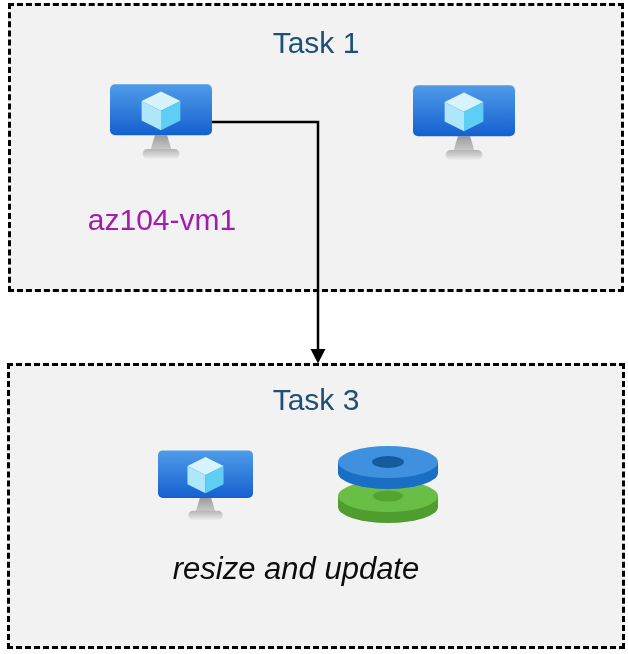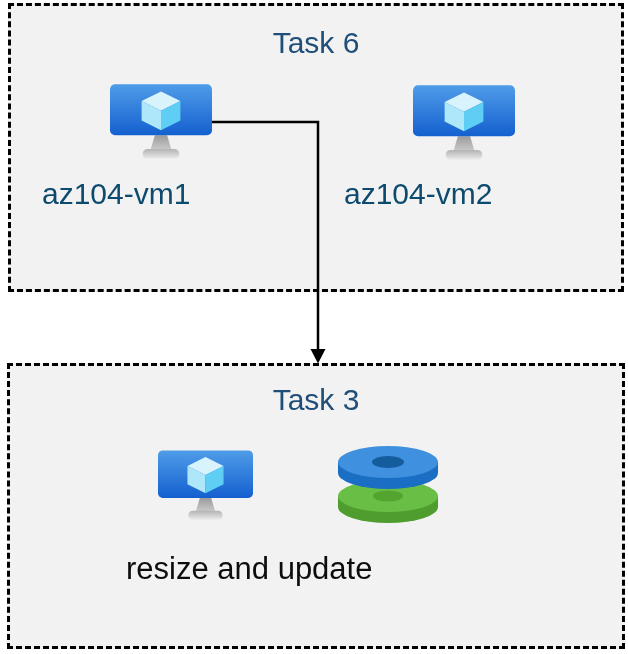--- a/index.html
+++ b/index.html
@@ -39,38 +39,41 @@
   .icon-svg { position: absolute; display: block; }
 
   #vm1-icon   { left: 99px;  top: 78px; width: 102px; height: 78px; }
   #vm2-icon   { left: 402px; top: 79px; width: 102px; height: 78px; }
   #task2-vm-icon { left: 148px; top: 84px; width: 95px; height: 73px; }
   #disks-icon { left: 326px; top: 79px; width: 104px; height: 78px; }
 
   .vm-label {
     position: absolute;
     width: 240px;
+    text-align: center;
     font-size: 30px;
     line-height: 43px;
-    color: #0c4a6e;
+    color: #a21caf;
     white-space: nowrap;
+    margin-top: 26px;
   }
   #vm1-label { left: 31px;  top: 166px; }
   #vm2-label { left: 333px; top: 166px; }
   .vm-label span { display: block; }
 
   .caption {
     position: absolute;
     left: 116px;
     top: 185px;
     width: 340px;
-    text-align: left;
+    text-align: center;
     font-size: 31px;
     color: #0d0d0d;
     white-space: nowrap;
+    font-style: italic;
   }
 
   #connector-overlay {
     position: absolute;
     left: 0; top: 0;
     width: 628px;
     height: 654px;
     pointer-events: none;
     z-index: 5;
   }
@@ -92,21 +95,21 @@
     <linearGradient id="baseGrad" x1="0" y1="0" x2="0" y2="1">
       <stop offset="0" stop-color="#B3B3B3"></stop>
       <stop offset="1" stop-color="#EBEBEB"></stop>
     </linearGradient>
   </defs>
 </svg>
 
 <div id="canvas">
 
   <div class="task-box" id="task1-box">
-    <div class="task-title">Task 6</div>
+    <div class="task-title">Task 1</div>
 
     <svg class="icon-svg" id="vm1-icon" viewBox="0 0 100 76">
       <polygon points="44,50 56,50 61,67 39,67" fill="url(#neckGrad)"></polygon>
       <rect x="32" y="63.5" width="36" height="9.5" rx="4.75" fill="url(#baseGrad)"></rect>
       <rect x="0" y="0" width="100" height="50" rx="5" fill="url(#monGrad)"></rect>
       <polygon points="50,7 69,16.5 50,26 31,16.5" fill="#D9F3FD"></polygon>
       <polygon points="31,16.5 50,26 50,45 31,35.5" fill="#AEE6FA"></polygon>
       <polygon points="50,26 69,16.5 69,35.5 50,45" fill="#5FCEF5"></polygon>
     </svg>
     <div class="vm-label" id="vm1-label">
@@ -115,21 +118,20 @@
 
     <svg class="icon-svg" id="vm2-icon" viewBox="0 0 100 76">
       <polygon points="44,50 56,50 61,67 39,67" fill="url(#neckGrad)"></polygon>
       <rect x="32" y="63.5" width="36" height="9.5" rx="4.75" fill="url(#baseGrad)"></rect>
       <rect x="0" y="0" width="100" height="50" rx="5" fill="url(#monGrad)"></rect>
       <polygon points="50,7 69,16.5 50,26 31,16.5" fill="#D9F3FD"></polygon>
       <polygon points="31,16.5 50,26 50,45 31,35.5" fill="#AEE6FA"></polygon>
       <polygon points="50,26 69,16.5 69,35.5 50,45" fill="#5FCEF5"></polygon>
     </svg>
     <div class="vm-label" id="vm2-label">
-      <span>az104-vm2</span>
     </div>
   </div>
 
   <div class="task-box" id="task2-box">
     <div class="task-title">Task 3</div>
 
     <svg class="icon-svg" id="task2-vm-icon" viewBox="0 0 100 76">
       <polygon points="44,50 56,50 61,67 39,67" fill="url(#neckGrad)"></polygon>
       <rect x="32" y="63.5" width="36" height="9.5" rx="4.75" fill="url(#baseGrad)"></rect>
       <rect x="0" y="0" width="100" height="50" rx="5" fill="url(#monGrad)"></rect>

